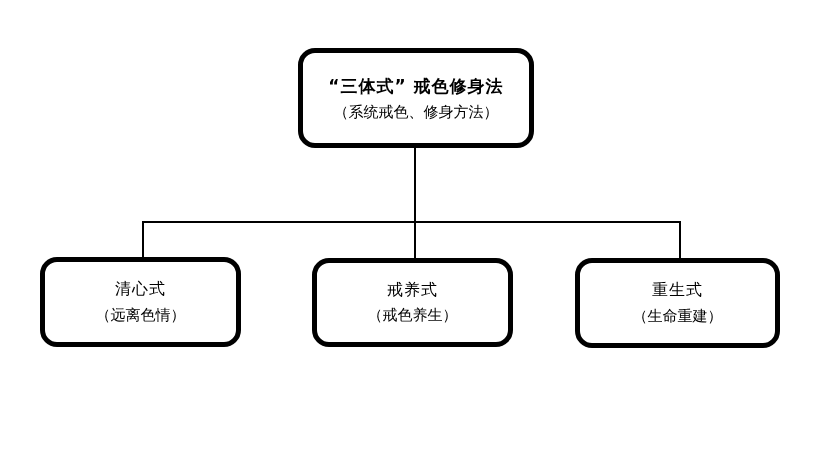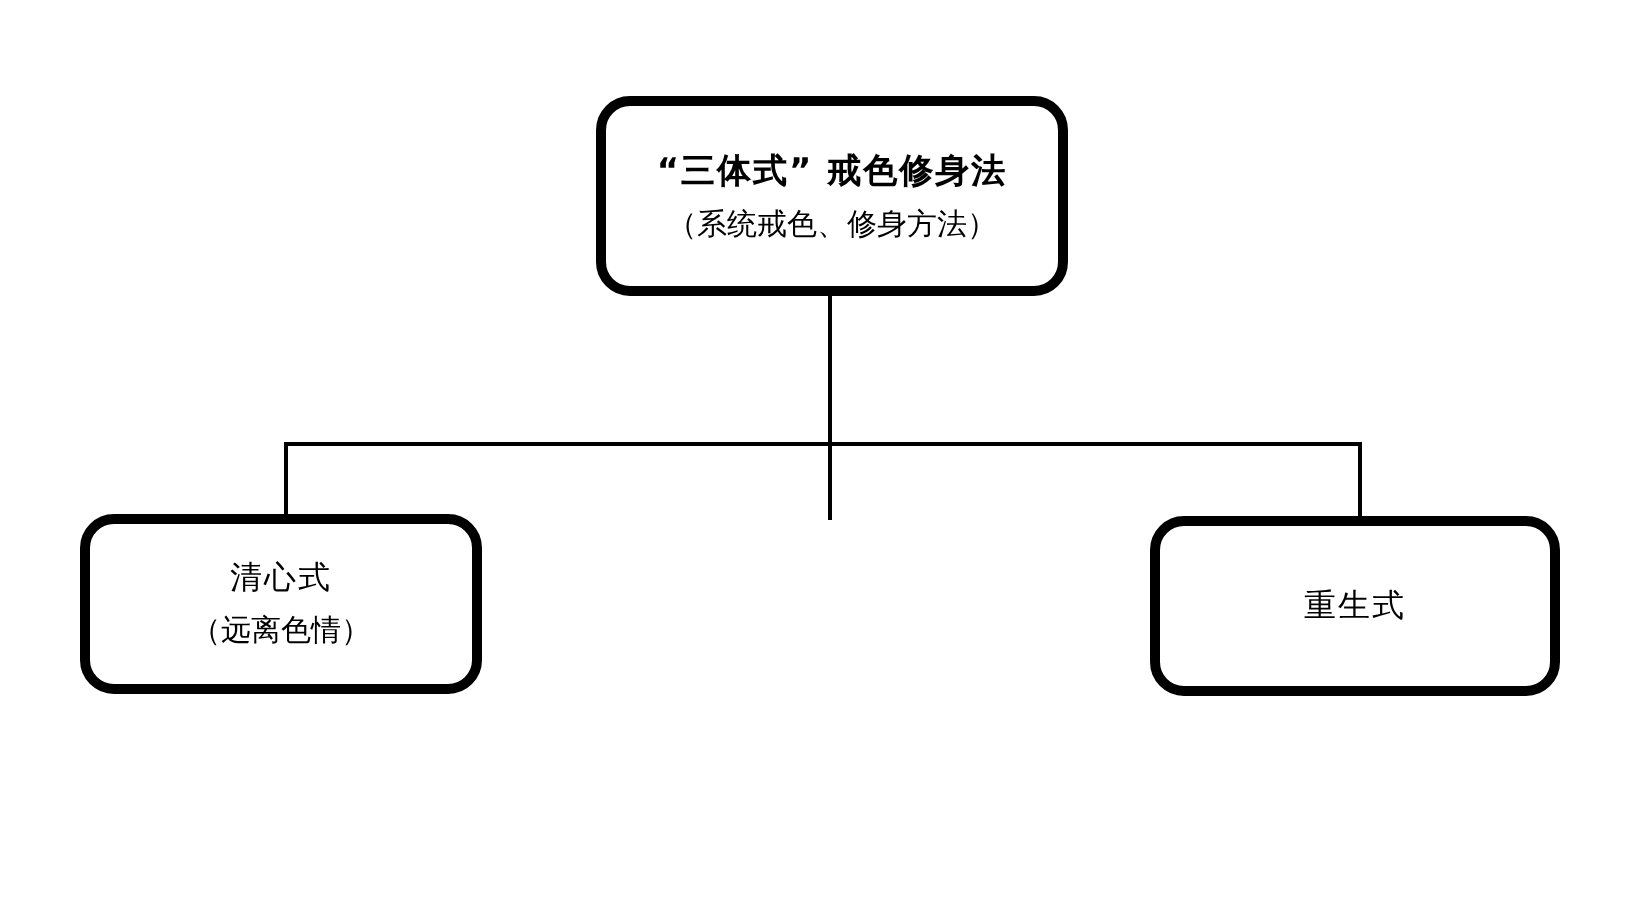--- a/index.html
+++ b/index.html
@@ -84,18 +84,23 @@
   <div class="node node--root">
     <div class="node-title">“三体式” 戒色修身法</div>
     <div class="node-subtitle">（系统戒色、修身方法）</div>
   </div>
 
   <div class="node node--child node--c1">
     <div class="node-title">清心式</div>
     <div class="node-subtitle">（远离色情）</div>
   </div>
 
+  <div class="node node--child node--c2">
+    <div class="node-title">戒养式</div>
+    <div class="node-subtitle">（戒色养生）</div>
+  </div>
 
   <div class="node node--child node--c3">
     <div class="node-title">重生式</div>
+    <div class="node-subtitle">（生命重建）</div>
   </div>
 
 </div>
 
 </body></html>

